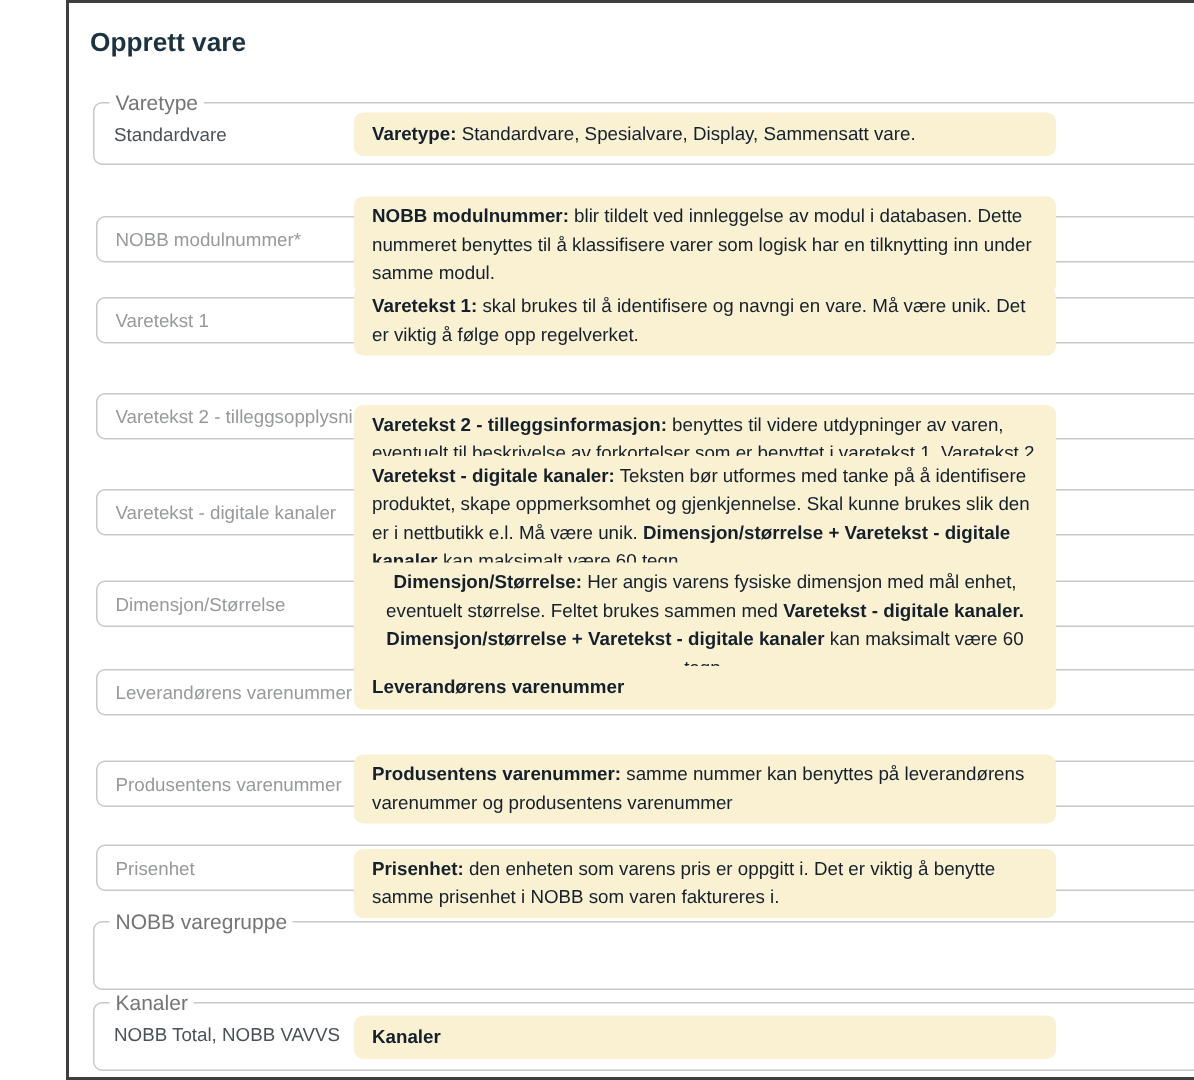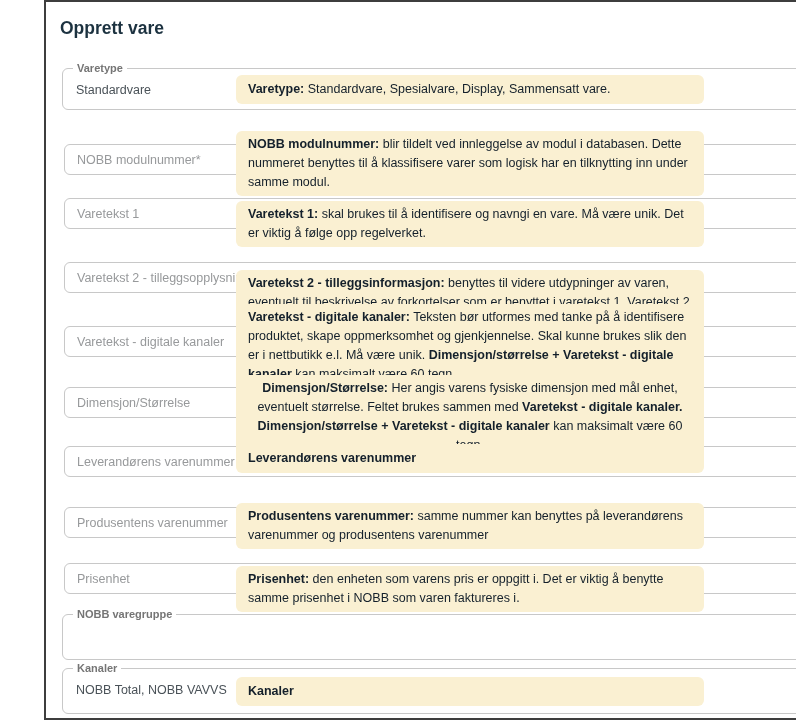--- a/index.html
+++ b/index.html
@@ -18,21 +18,21 @@
     border-radius:50%;background:var(--help_bg);color:var(--help_fg);
     font-size:13px;font-weight:bold;display:flex;align-items:center;justify-content:center;
     border:none;cursor:pointer;font-family:inherit;
   }
   .fieldset{
     position:absolute;left:16px;width:768px;box-sizing:border-box;
     border:1px solid var(--line);border-radius:6px;background:#fff;
   }
   .legend{
     position:absolute;top:-7px;left:10px;background:#fff;padding:0 4px;
-    font-size:11px;line-height:13px;color:var(--legend);white-space:nowrap;font-weight:bold;
+    font-size:14px;line-height:13px;color:var(--legend);white-space:nowrap;
   }
   .fieldset .value{
     padding:14px 0 0 13px;font-size:12.5px;color:var(--value);white-space:nowrap;
   }
   .input{
     position:absolute;left:18px;width:766px;height:31px;box-sizing:border-box;
     border:1px solid var(--line);border-radius:6px;background:#fff;
     padding:0 12px;font-size:12.5px;color:var(--value);
     font-family:inherit;z-index:1;outline:none;
   }
@@ -63,21 +63,21 @@
   <div class="fieldset" style="top:66px;height:42px;">
     <span class="legend">Varetype</span>
     <div class="value">Standardvare</div>
   </div>
   <div class="tip one" style="top:73px;"><b>Varetype:</b><span> Standardvare, Spesialvare, Display, Sammensatt vare.</span></div>
 
   <input class="input" style="top: 142px;" type="text" placeholder="NOBB modulnummer*">
   <div class="tip" style="top:129px;"><b>NOBB modulnummer:</b><span> blir tildelt ved innleggelse av modul i databasen. Dette nummeret benyttes til å klassifisere varer som logisk har en tilknytting inn under samme modul.</span></div>
 
   <input class="input" style="top: 196px;" type="text" placeholder="Varetekst 1">
-  <div class="tip" style="top:199px;"><b>Varetekst 1:</b><span> skal brukes til å identifisere og navngi en vare. Må være unik. Det er viktig å følge opp regelverket.</span></div>
+  <div class="tip" style="top:189px;"><b>Varetekst 1:</b><span> skal brukes til å identifisere og navngi en vare. Må være unik. Det er viktig å følge opp regelverket.</span></div>
   <div class="counter" style="top:237px;">0 / 50</div>
 
   <input class="input" style="top: 260px;" type="text" placeholder="Varetekst 2 - tilleggsopplysnin">
   <div class="tip" style="top:268px;"><b>Varetekst 2 - tilleggsinformasjon:</b><span> benyttes til videre utdypninger av varen, eventuelt til beskrivelse av forkortelser som er benyttet i varetekst 1. Varetekst 2 -tilleggsinformasjon kan være blank</span></div>
 
   <input class="input" style="top: 324px;" type="text" placeholder="Varetekst - digitale kanaler">
   <div class="tip" style="top:302px;"><b>Varetekst - digitale kanaler:</b><span> Teksten bør utformes med tanke på å identifisere produktet, skape oppmerksomhet og gjenkjennelse.  Skal kunne brukes slik den er i nettbutikk e.l. Må være unik. </span><b>Dimensjon/størrelse + Varetekst - digitale kanaler</b><span> kan maksimalt være 60 tegn.</span></div>
 
   <input class="input" style="top: 385px;" type="text" placeholder="Dimensjon/Størrelse">
   <div class="tip" style="top:373px;text-align:center;"><b>Dimensjon/Størrelse:</b><span> Her angis varens fysiske dimensjon med mål enhet, eventuelt størrelse. Feltet brukes sammen med </span><b>Varetekst - digitale kanaler. Dimensjon/størrelse + Varetekst - digitale kanaler</b><span> kan maksimalt være 60 tegn.</span></div>

